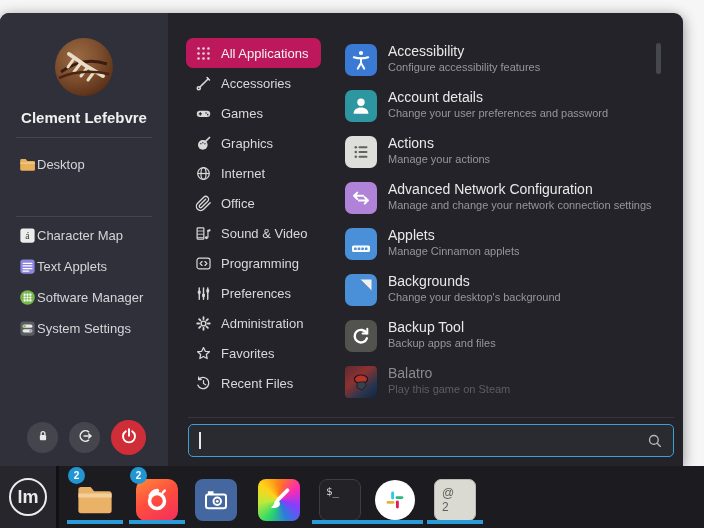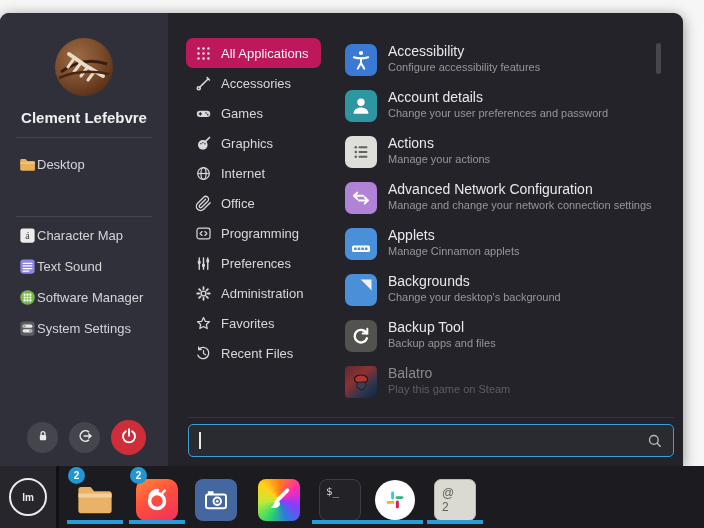--- a/index.html
+++ b/index.html
@@ -71,21 +71,21 @@
   .caret { width:1.5px; height:17px; background:#e8e8e8; margin-left:10px; }
   .search-glyph { position:absolute; right:9px; top:7px; width:18px; height:18px; }
   .search-glyph svg { width:18px; height:18px; }
 
   
   .taskbar { position:absolute; left:0; top:466px; width:704px; height:62px; background:#1b1b20; }
   .mint-btn { position:absolute; left:0; top:0; width:56px; height:62px; background:#26262c;
               display:flex; align-items:center; justify-content:center; }
   .mint-logo { width:38px; height:38px; border-radius:50%; border:2.5px solid #ebebeb;
                display:flex; align-items:center; justify-content:center;
-               color:#ebebeb; font-size:10px; font-weight:bold; letter-spacing:0; }
+               color:#ebebeb; font-size:18px; font-weight:bold; letter-spacing:0; }
   .task-div { position:absolute; left:56px; top:0; width:3px; height:62px; background:#101015; }
   .task-item { position:absolute; top:13px; width:42px; height:42px; }
   .task-glyph { width:42px; height:42px; display:flex; align-items:center; justify-content:center; }
   .task-glyph svg { width:30px; height:30px; }
   .glyph-files svg { width:42px; height:42px; }
   .glyph-firefox { background:linear-gradient(150deg,#ff8a3d 0%, #ff4f3d 45%, #f22d5e 100%); border-radius:10px; }
   .glyph-screenshot { background:#44679f; border-radius:8px; }
   .glyph-drawing { background:conic-gradient(from 210deg,#2bd96a,#bfe93b,#ffd21a,#ff7a1a,#ff2bb0,#8a3bff,#2b7dd9,#2bd96a); border-radius:8px; }
   .glyph-terminal { background:#232327; border:1px solid #3d3d42; border-radius:8px;
                     align-items:flex-start; justify-content:flex-start; padding:5px 0 0 6px;
@@ -146,21 +146,21 @@
         </div>
         <div class="side-row">
           <span class="side-icon">
             <svg viewBox="0 0 24 24">
               <rect x="3" y="3" width="18" height="18" rx="3.5" fill="#8d86e0"></rect>
               <g stroke="#fff" stroke-width="1.7" stroke-linecap="round">
                 <path d="M6.5 8h11M6.5 11.3h11M6.5 14.6h11M6.5 17.9h7"></path>
               </g>
             </svg>
           </span>
-          <span class="side-label">Text Sound</span>
+          <span class="side-label">Text Applets</span>
         </div>
         <div class="side-row">
           <span class="side-icon">
             <svg viewBox="0 0 24 24">
               <circle cx="12" cy="12" r="9.2" fill="#79b94c"></circle>
               <g fill="#fff">
                 <rect x="7" y="7" width="2.7" height="2.7" rx="0.6"></rect>
                 <rect x="10.65" y="7" width="2.7" height="2.7" rx="0.6"></rect>
                 <rect x="14.3" y="7" width="2.7" height="2.7" rx="0.6"></rect>
                 <rect x="7" y="10.65" width="2.7" height="2.7" rx="0.6"></rect>
@@ -281,20 +281,36 @@
       <div class="cat-row">
         <span class="cat-icon">
           <svg viewBox="0 0 24 24" fill="none" stroke="#d9d9d9" stroke-width="1.9" stroke-linecap="round">
             <path d="M21.4 11.05l-9.19 9.19a6 6 0 1 1-8.49-8.49l8.57-8.57A4 4 0 1 1 18 8.84l-8.59 8.57a2 2 0 0 1-2.83-2.83l8.49-8.48"></path>
           </svg>
         </span>
         <span class="cat-label">Office</span>
       </div>
       <div class="cat-row">
         <span class="cat-icon">
+          <svg viewBox="0 0 24 24">
+            <g fill="none" stroke="#d9d9d9" stroke-width="1.7">
+              <rect x="3" y="4" width="9.5" height="16" rx="1"></rect>
+              <path d="M3 8.5h9.5M3 13h9.5M3 17.5h9.5" stroke-width="1.2"></path>
+            </g>
+            <g fill="#d9d9d9">
+              <circle cx="16.2" cy="18" r="2.1"></circle>
+              <rect x="17.5" y="7" width="1.6" height="11"></rect>
+              <path d="M17.5 7l4.2-1.3v3l-4.2 1.3z"></path>
+            </g>
+          </svg>
+        </span>
+        <span class="cat-label">Sound &amp; Video</span>
+      </div>
+      <div class="cat-row">
+        <span class="cat-icon">
           <svg viewBox="0 0 24 24" fill="none" stroke="#d9d9d9" stroke-width="1.7" stroke-linecap="round" stroke-linejoin="round">
             <rect x="2.8" y="4.5" width="18.4" height="15" rx="3"></rect>
             <path d="M10 9.2L7.2 12l2.8 2.8M14 9.2L16.8 12 14 14.8"></path>
           </svg>
         </span>
         <span class="cat-label">Programming</span>
       </div>
       <div class="cat-row">
         <span class="cat-icon">
           <svg viewBox="0 0 24 24">

